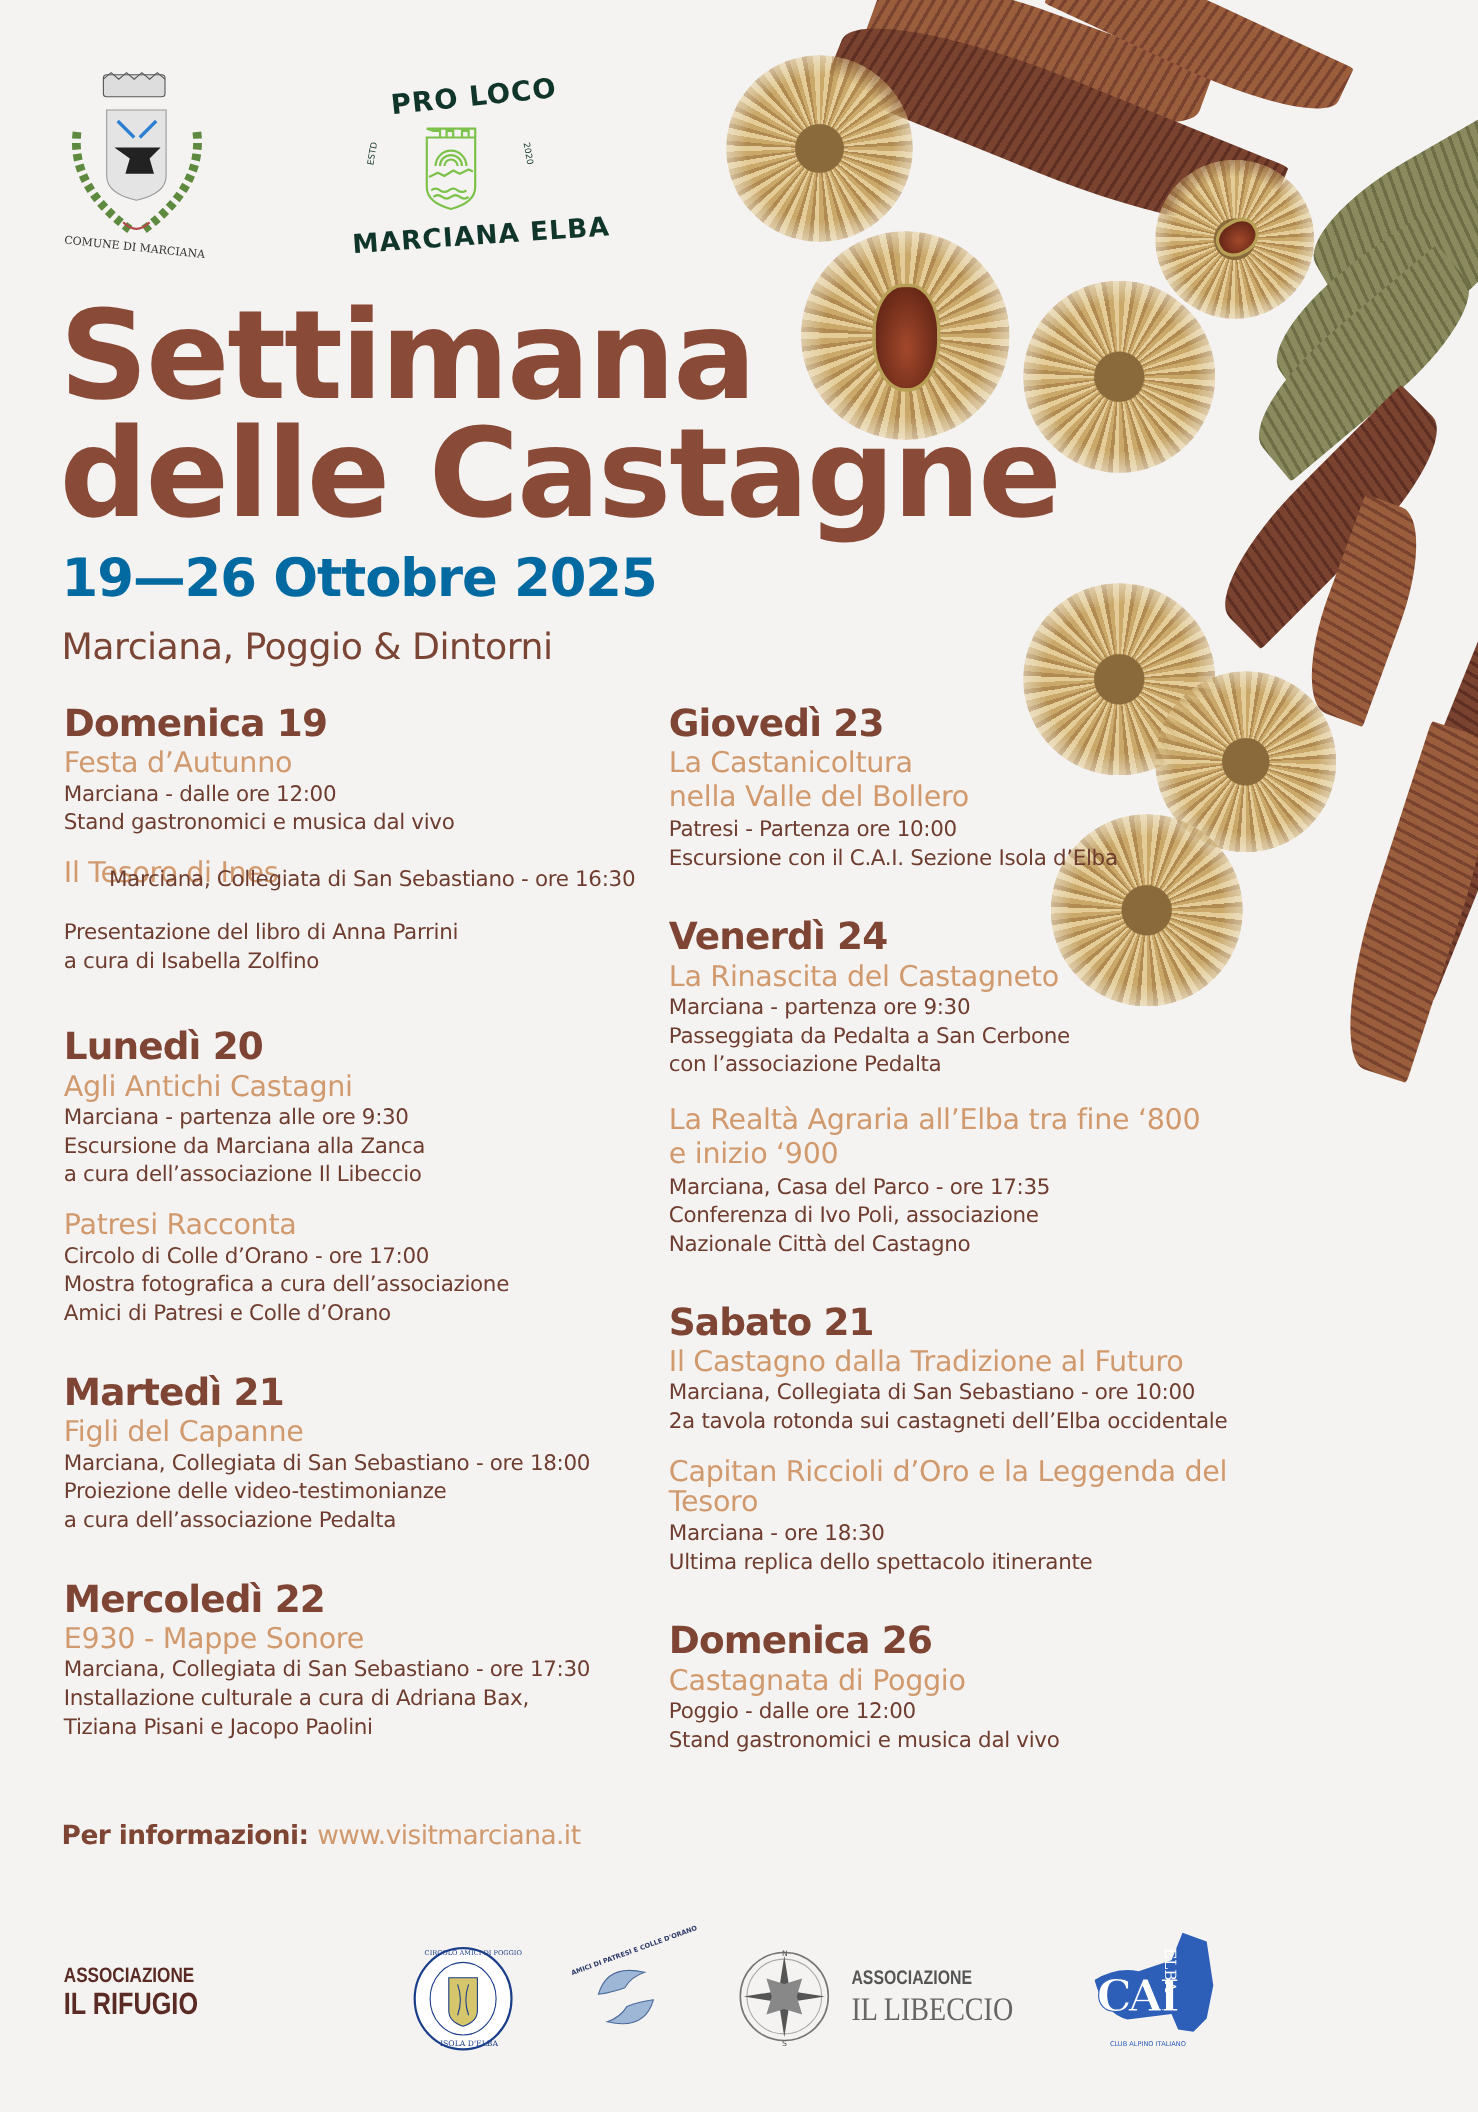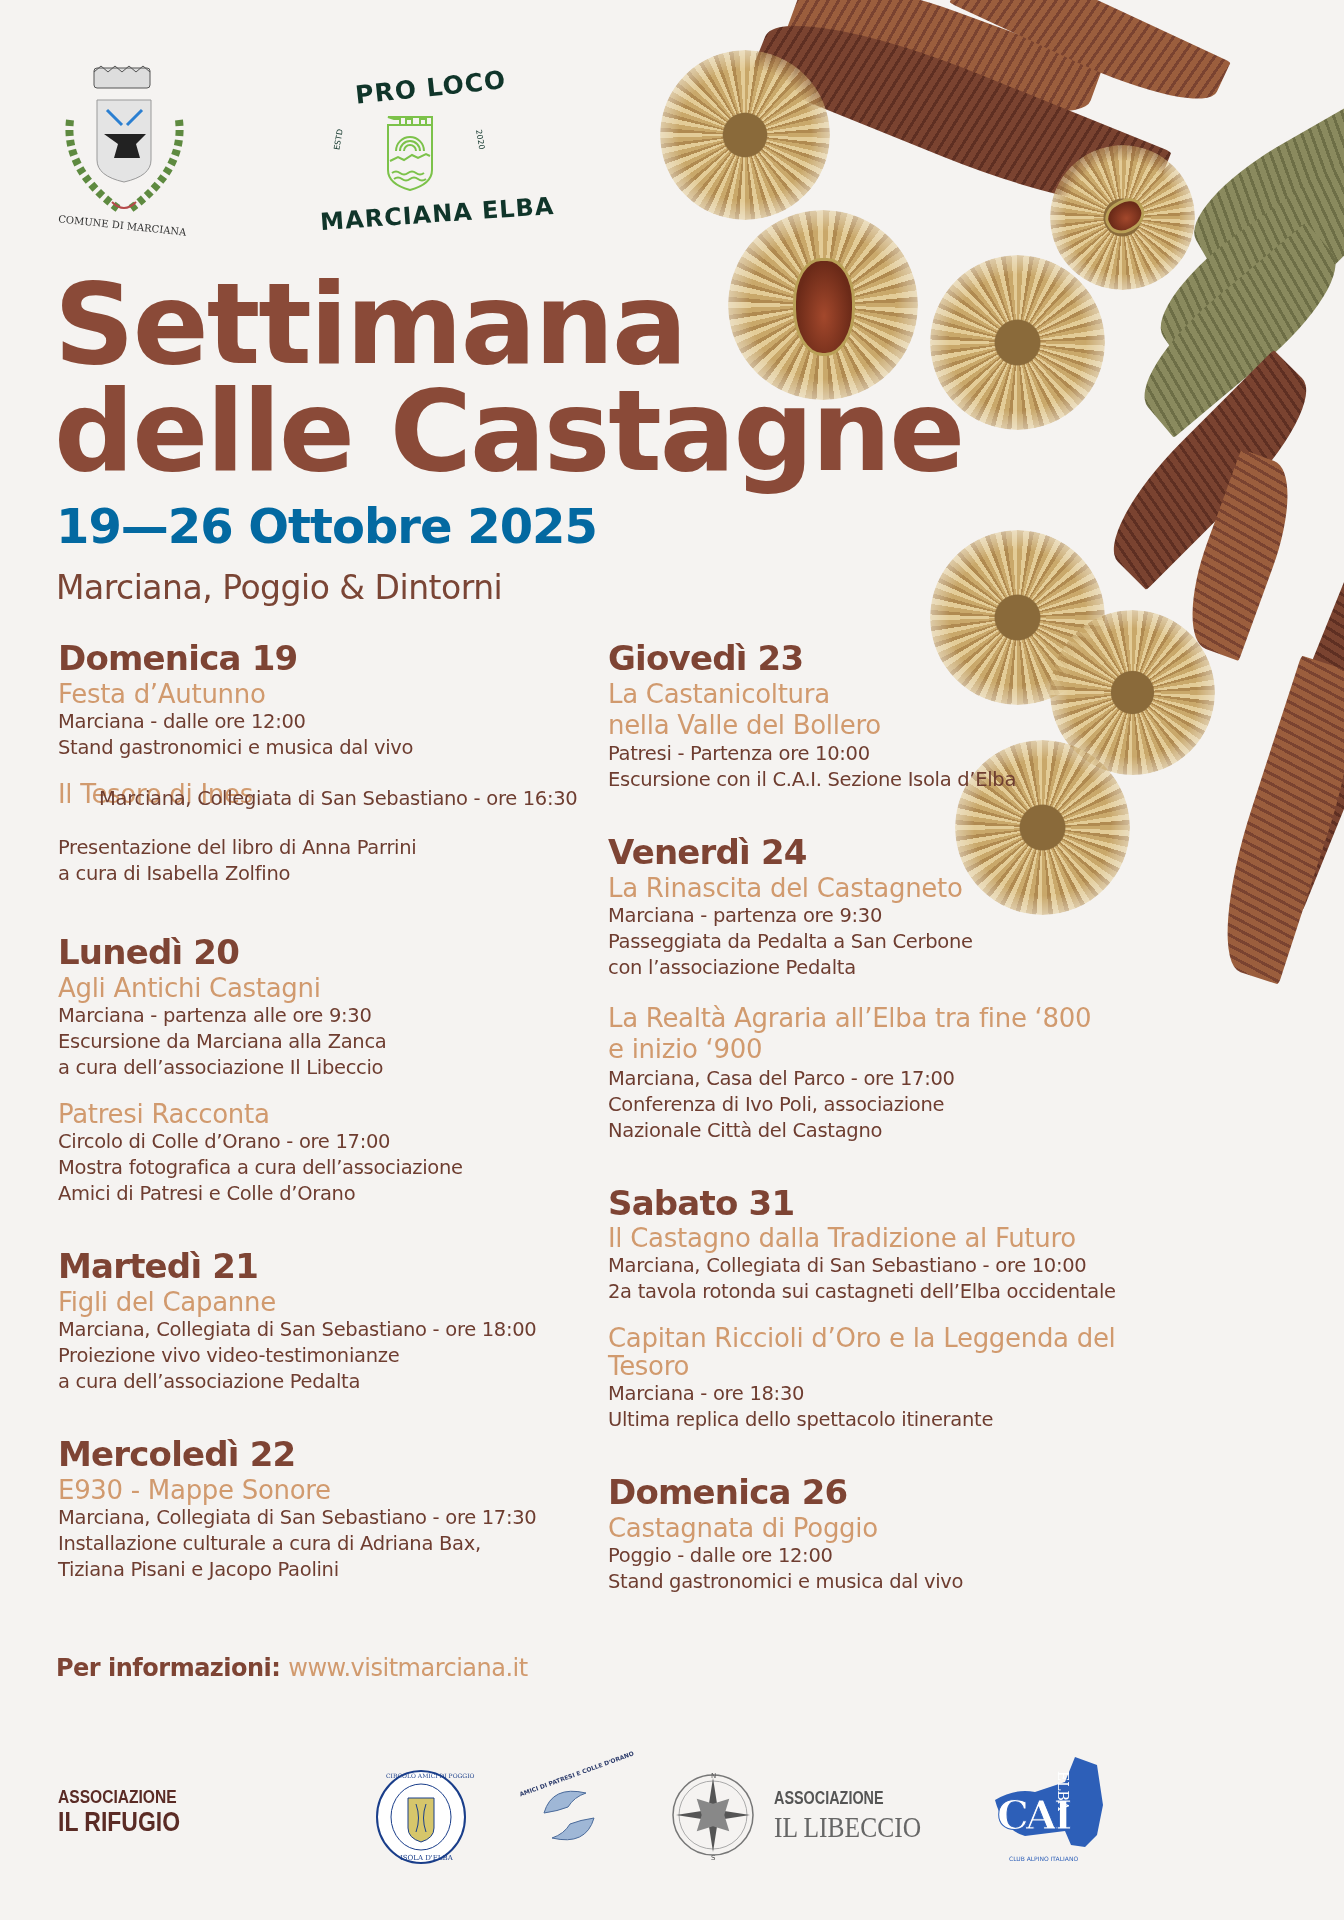--- a/index.html
+++ b/index.html
@@ -105,21 +105,21 @@
   <div class="abs ev-line" style="top:1029px;">Escursione da Marciana alla Zanca</div>
   <div class="abs ev-line" style="top:1055px;">a cura dell’associazione Il Libeccio</div>
   <div class="abs ev-title" style="top:1099px;">Patresi Racconta</div>
   <div class="abs ev-line" style="top:1129px;">Circolo di Colle d’Orano - ore 17:00</div>
   <div class="abs ev-line" style="top:1155px;">Mostra fotografica a cura dell’associazione</div>
   <div class="abs ev-line" style="top:1181px;">Amici di Patresi e Colle d’Orano</div>
 
   <div class="abs day" style="top:1246px;">Martedì 21</div>
   <div class="abs ev-title" style="top:1287px;">Figli del Capanne</div>
   <div class="abs ev-line" style="top:1317px;">Marciana, Collegiata di San Sebastiano - ore 18:00</div>
-  <div class="abs ev-line" style="top:1343px;">Proiezione vivo video-testimonianze</div>
+  <div class="abs ev-line" style="top:1343px;">Proiezione delle video-testimonianze</div>
   <div class="abs ev-line" style="top:1369px;">a cura dell’associazione Pedalta</div>
 
   <div class="abs day" style="top:1434px;">Mercoledì 22</div>
   <div class="abs ev-title" style="top:1475px;">E930 - Mappe Sonore</div>
   <div class="abs ev-line" style="top:1505px;">Marciana, Collegiata di San Sebastiano - ore 17:30</div>
   <div class="abs ev-line" style="top:1531px;">Installazione culturale a cura di Adriana Bax,</div>
   <div class="abs ev-line" style="top:1557px;">Tiziana Pisani e Jacopo Paolini</div>
 </div>
 
 <div class="col" style="left:608px; top:0; width:620px;">
@@ -130,25 +130,25 @@
   <div class="abs ev-line" style="top:741px;">Patresi - Partenza ore 10:00</div>
   <div class="abs ev-line" style="top:767px;">Escursione con il C.A.I. Sezione Isola d’Elba</div>
 
   <div class="abs day" style="top:832px;">Venerdì 24</div>
   <div class="abs ev-title" style="top:873px; white-space:nowrap;">La Rinascita del Castagneto</div>
   <div class="abs ev-line" style="top:903px;">Marciana - partenza ore 9:30</div>
   <div class="abs ev-line" style="top:929px;">Passeggiata da Pedalta a San Cerbone</div>
   <div class="abs ev-line" style="top:955px;">con l’associazione Pedalta</div>
   <div class="abs ev-title" style="top:1003px; white-space:nowrap;">La Realtà Agraria all’Elba tra fine ‘800</div>
   <div class="abs ev-title" style="top:1034px; white-space:nowrap;">e inizio ‘900</div>
-  <div class="abs ev-line" style="top:1066px;">Marciana, Casa del Parco - ore 17:00</div>
+  <div class="abs ev-line" style="top:1066px;">Marciana, Casa del Parco - ore 17:35</div>
   <div class="abs ev-line" style="top:1092px;">Conferenza di Ivo Poli, associazione</div>
   <div class="abs ev-line" style="top:1118px;">Nazionale Città del Castagno</div>
 
-  <div class="abs day" style="top:1183px;">Sabato 31</div>
+  <div class="abs day" style="top:1183px;">Sabato 21</div>
   <div class="abs ev-title" style="top:1223px; white-space:nowrap;">Il Castagno dalla Tradizione al Futuro</div>
   <div class="abs ev-line" style="top:1253px;">Marciana, Collegiata di San Sebastiano - ore 10:00</div>
   <div class="abs ev-line" style="top:1279px;">2a tavola rotonda sui castagneti dell’Elba occidentale</div>
   <div class="abs ev-title" style="top:1323px; white-space:nowrap;">Capitan Riccioli d’Oro e la Leggenda del</div>
   <div class="abs ev-title" style="top:1351px; white-space:nowrap;">Tesoro</div>
   <div class="abs ev-line" style="top:1381px;">Marciana - ore 18:30</div>
   <div class="abs ev-line" style="top:1407px;">Ultima replica dello spettacolo itinerante</div>
 
   <div class="abs day" style="top:1472px;">Domenica 26</div>
   <div class="abs ev-title" style="top:1513px; white-space:nowrap;">Castagnata di Poggio</div>

